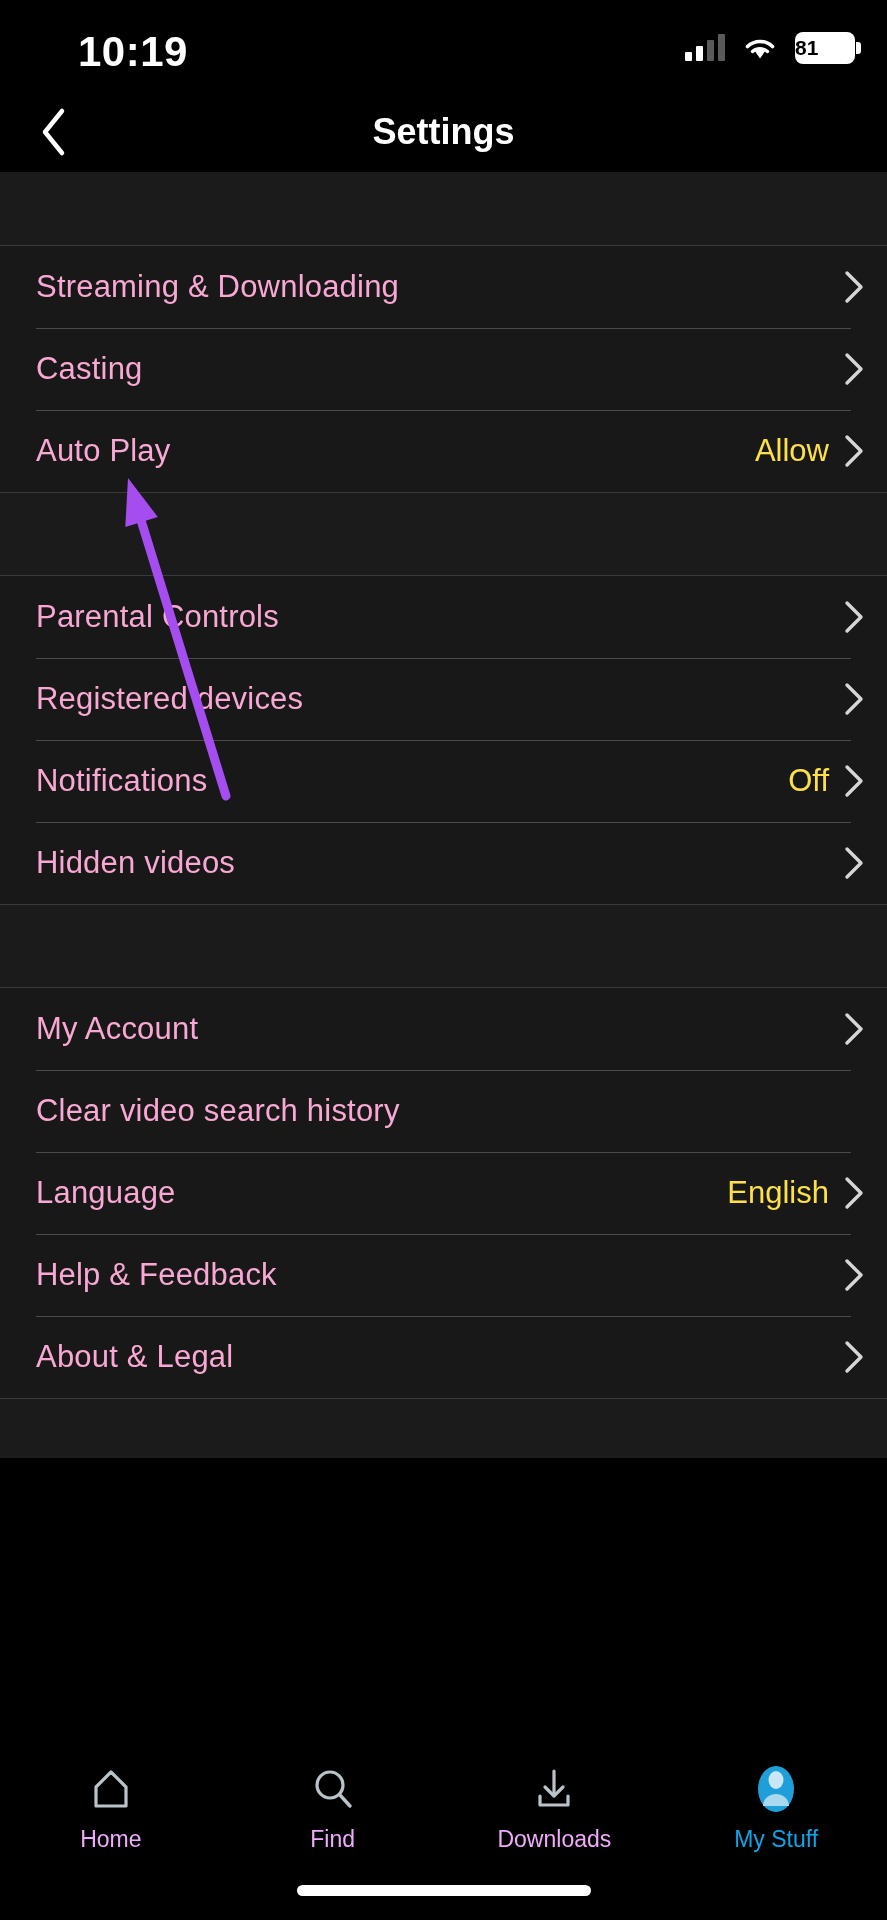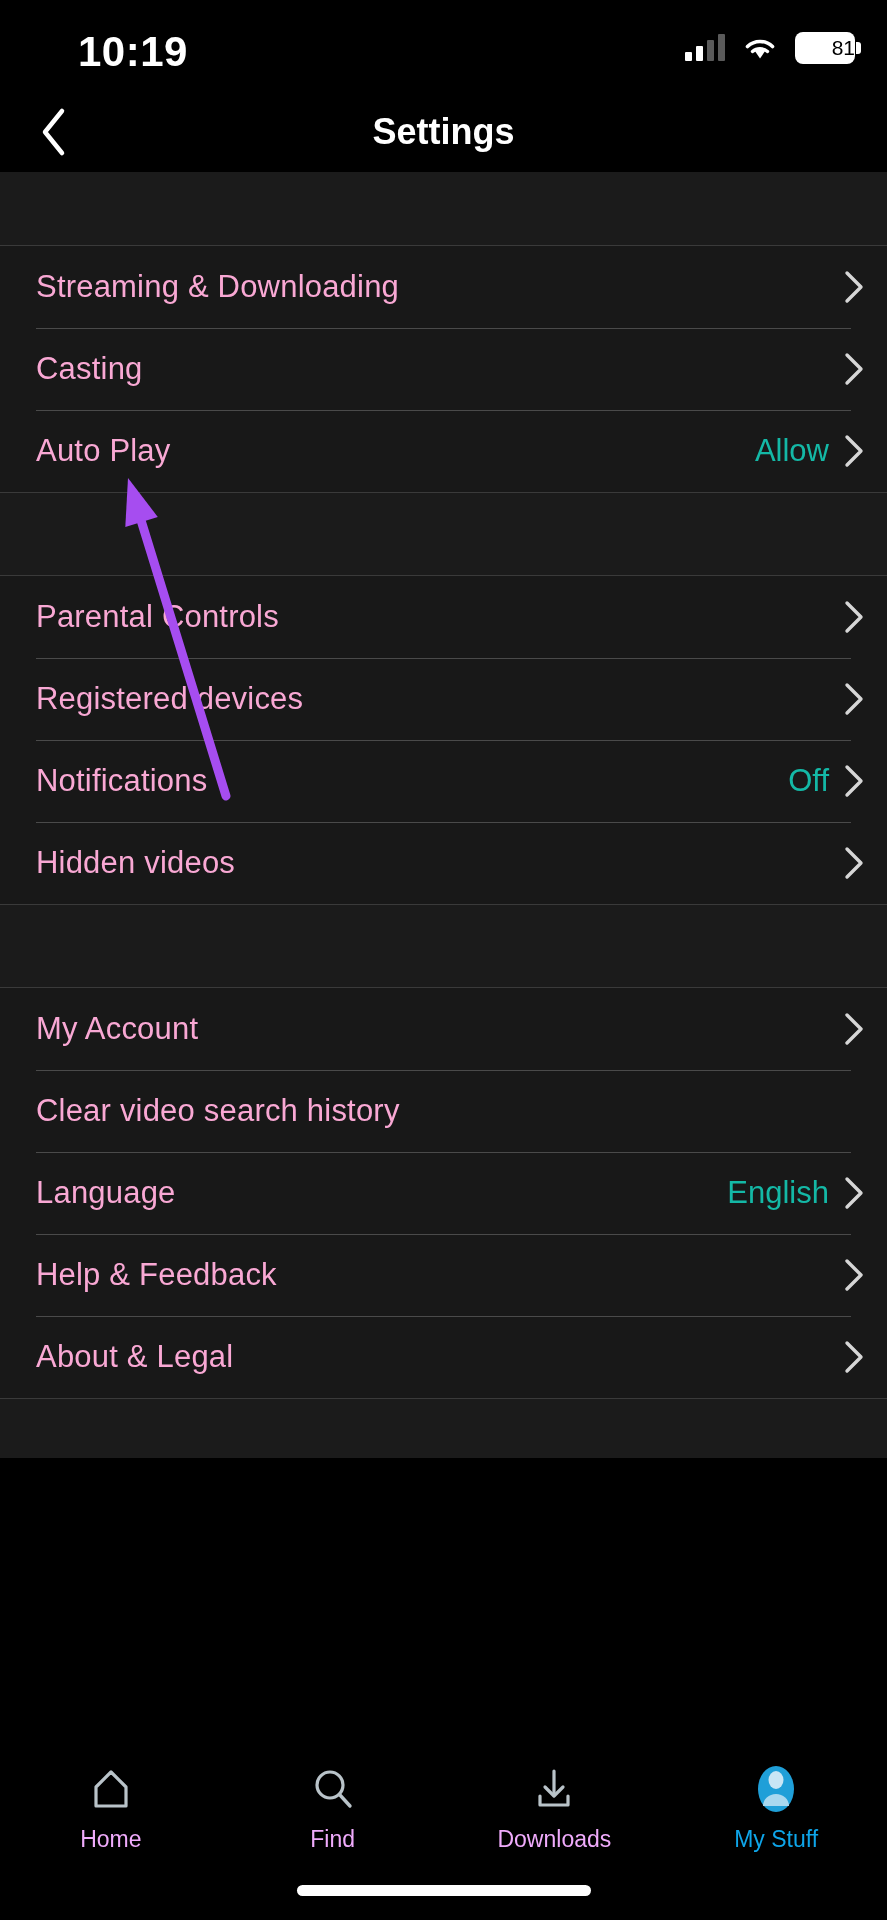--- a/index.html
+++ b/index.html
@@ -41,22 +41,22 @@
   .sig i:nth-child(1){ height:9px; }
   .sig i:nth-child(2){ height:15px; }
   .sig i:nth-child(3){ height:21px; background:#5a5a5a; }
   .sig i:nth-child(4){ height:27px; background:#5a5a5a; }
   .wifi { width:34px; height:26px; position:relative; }
   .batt {
     position:relative;
     width:60px; height:32px;
     background:#fff;
     border-radius:8px;
-    display:flex; align-items:center; justify-content:flex-end;
-    color:#000; font-size:21px; font-weight:400;
+    display:flex; align-items:center; justify-content:flex-start;
+    color:#000; font-size:21px; font-weight:700;
   }
   .batt:after {
     content:"";
     position:absolute; right:-6px; top:10px;
     width:5px; height:12px;
     background:#fff;
     border-radius:0 3px 3px 0;
   }
 
   
@@ -115,21 +115,21 @@
     color:#f9a8d4;
     font-size:31px;
     letter-spacing:0.2px;
   }
   .row-right {
     display:flex;
     align-items:center;
     gap:14px;
   }
   .row-value {
-    color:#14b8a6;
+    color:#fde047;
     font-size:31px;
   }
   .chev {
     width:22px; height:34px;
     display:block;
   }
 
   
   .annotation {
     position:absolute;

